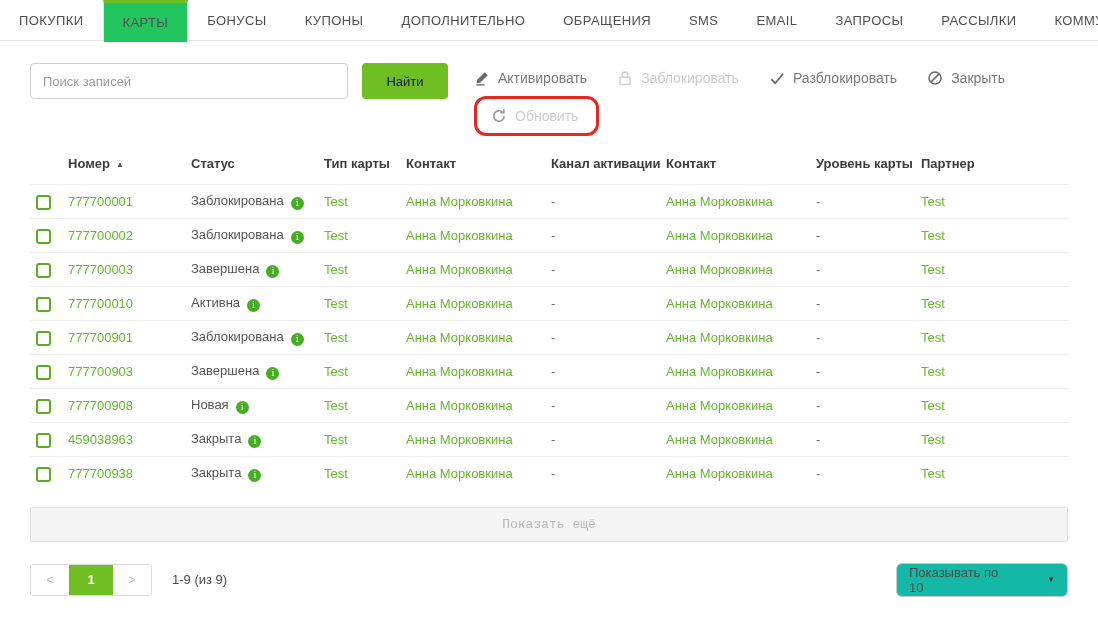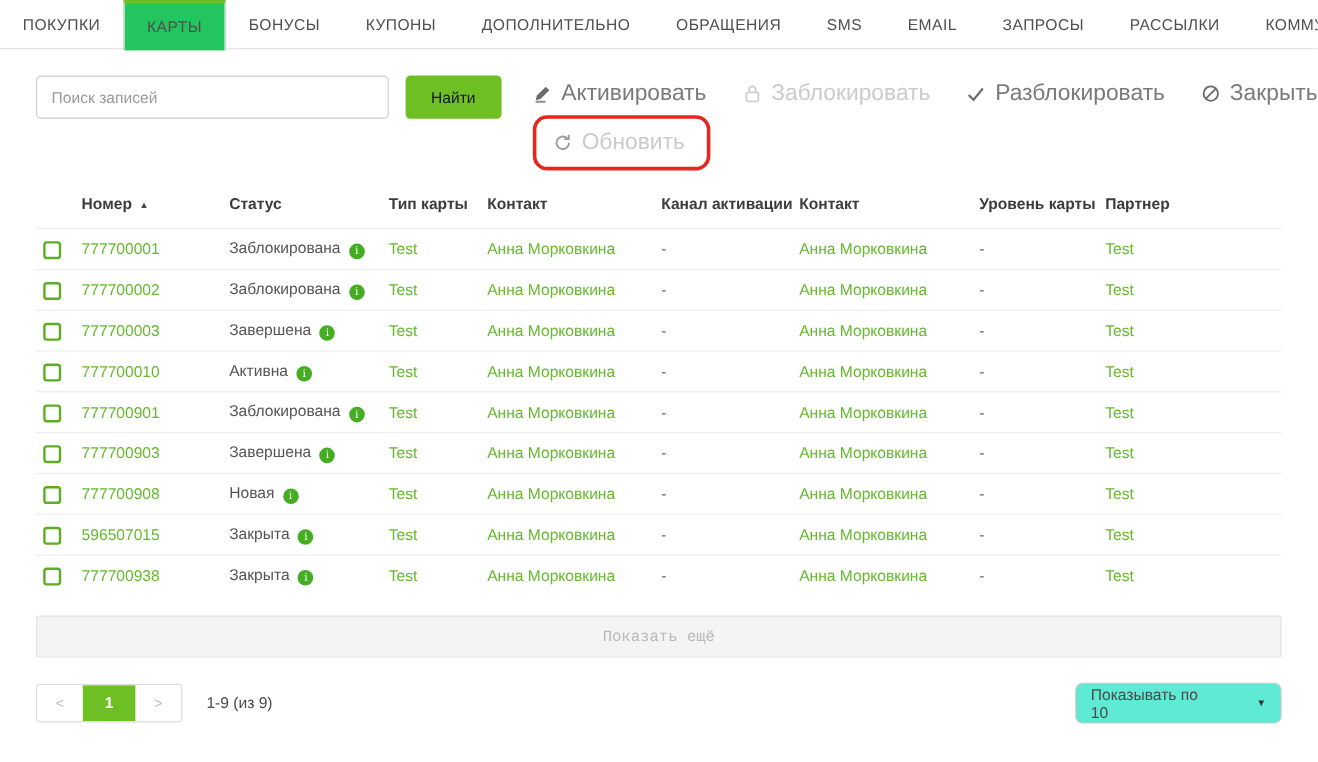--- a/index.html
+++ b/index.html
@@ -24,21 +24,21 @@
   .search-input { width:318px; height:36px; border:1px solid #cfcfcf; border-radius:4px;
                   padding:0 12px; font-size:13px; color:#a16207; outline:none;
                   font-family:"Liberation Sans",sans-serif; }
   .search-input::placeholder { color:#9a9a9a; }
   .find-btn { margin-left:14px; width:86px; height:36px; background:#6fbf24; border:none;
               border-radius:4px; color:#0f172a; font-size:13px; cursor:pointer;
               font-family:"Liberation Sans",sans-serif; }
   .actions { margin-left:26px; display:flex; flex-direction:column; }
   .actions-row1 { display:flex; align-items:center; gap:30px; height:26px; margin-top:2px; }
   .action { display:inline-flex; align-items:center; gap:8px; color:#7a7a7a;
-            font-size:19px; cursor:pointer; background:none; border:none; padding:0;
+            font-size:14px; cursor:pointer; background:none; border:none; padding:0;
             font-family:"Liberation Sans",sans-serif; }
   .action .ic { display:inline-flex; width:16px; height:16px; }
   .action.disabled { color:#cbcbcb; cursor:default; }
   .annotation { display:inline-flex; align-self:flex-start; margin-top:5px;
                 border:3px solid #e6271d; border-radius:12px; padding:9px 18px 9px 14px; }
 
   
   .table-wrap { margin:8px 30px 0 30px; }
   table { width:1038px; border-collapse:collapse; table-layout:fixed; }
   th { font-weight:bold; color:#3c3c3c; text-align:left; padding:12px 6px 13px 6px;
@@ -67,21 +67,21 @@
   .footer { margin:21px 30px 0 30px; width:1038px; display:flex; align-items:center; }
   .pager { display:flex; border:1px solid #dcdcdc; border-radius:3px; overflow:hidden; background:#fff; }
   .pager-btn { width:38px; height:30px; display:flex; align-items:center; justify-content:center;
                color:#bdbdbd; font-size:12px; cursor:pointer; background:#fff; border:none;
                font-family:"Liberation Sans",sans-serif; }
   .pager-page { width:44px; height:30px; background:#6fbf24; color:#fff; font-weight:bold;
                 display:flex; align-items:center; justify-content:center; cursor:pointer; font-size:13px; }
   .range { margin-left:20px; color:#4a4a4a; }
   .page-size { margin-left:auto; width:172px; height:34px; border:1px solid #c9c9c9; border-radius:6px;
                display:flex; align-items:center; justify-content:space-between; padding:0 12px;
-               color:#4a4a4a; cursor:pointer; background:#5eead4;gap:44px; }
+               color:#4a4a4a; cursor:pointer; background:#14b8a6;gap:44px; }
   .caret { font-size:8px; color:#333; }
 </style>
 </head>
 <body>
 
 <div class="page">
 
   <div class="tabbar" id="tabbar">
       <div class="tab">
       <span>ПОКУПКИ</span>
@@ -274,21 +274,21 @@
       <td><span class="status-text">Новая</span><span class="info-icon"></span></td>
       <td><span class="green">Test</span></td>
       <td><a class="link">Анна Морковкина</a></td>
       <td><span class="dash">-</span></td>
       <td><a class="link">Анна Морковкина</a></td>
       <td><span class="dash">-</span></td>
       <td><span class="green">Test</span></td>
     </tr>
           <tr>
       <td><span class="checkbox"></span></td>
-      <td><a class="link">596507015</a></td>
+      <td><a class="link">459038963</a></td>
       <td><span class="status-text">Закрыта</span><span class="info-icon"></span></td>
       <td><span class="green">Test</span></td>
       <td><a class="link">Анна Морковкина</a></td>
       <td><span class="dash">-</span></td>
       <td><a class="link">Анна Морковкина</a></td>
       <td><span class="dash">-</span></td>
       <td><span class="green">Test</span></td>
     </tr>
           <tr>
       <td><span class="checkbox"></span></td>

